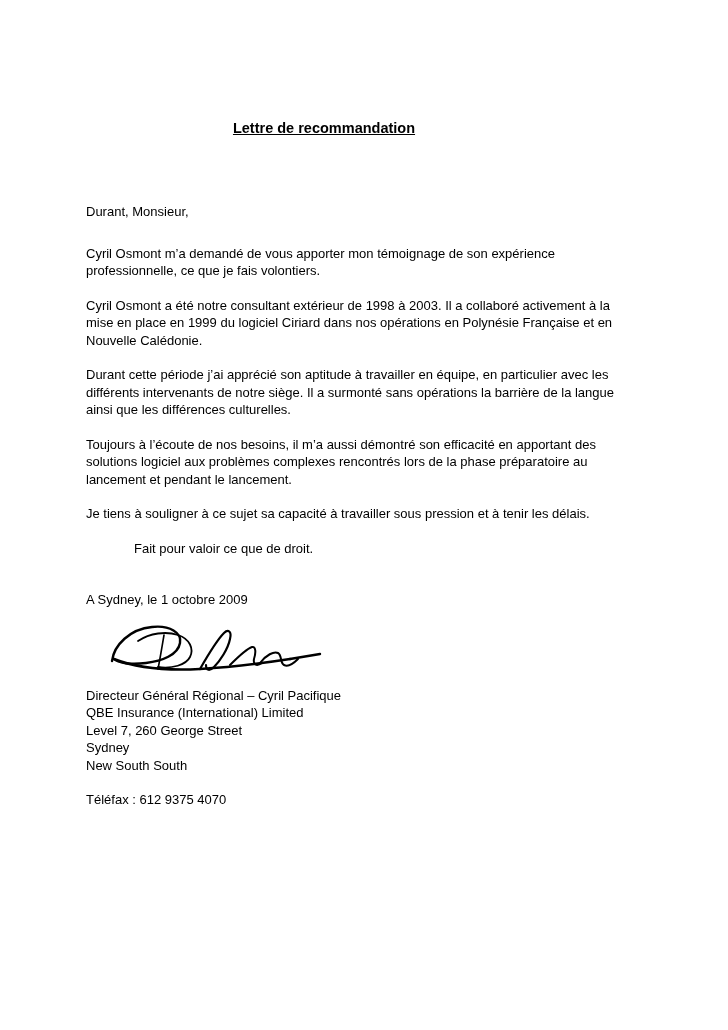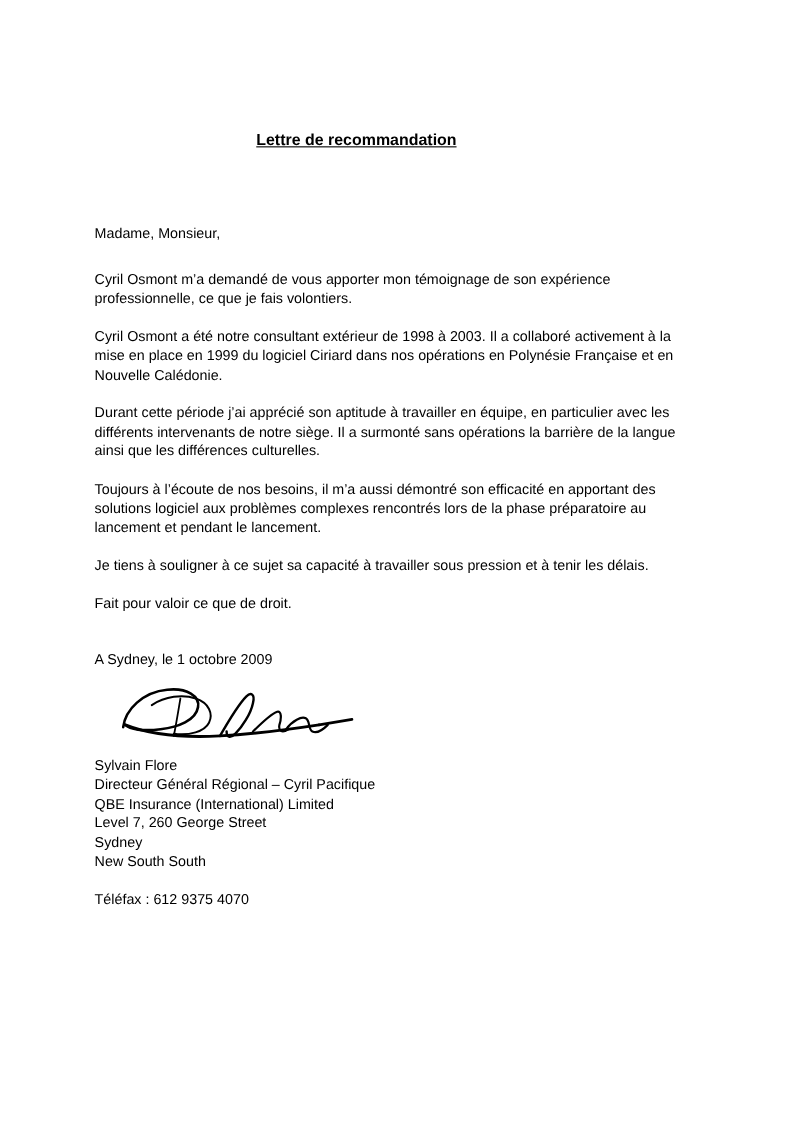--- a/index.html
+++ b/index.html
@@ -44,20 +44,21 @@
     font-size: 13px;
     line-height: 17.5px;
     margin: 0 0 17px 0;
     text-align: left;
   }
   .salutation {
     margin-bottom: 24px;
   }
   .closing {
     margin-bottom: 34px;
+    margin-left: 48px;
   }
   .date-line {
     font-size: 13px;
     line-height: 17.5px;
     margin: 0 0 6px 0;
   }
   .signature-area {
     height: 72px;
     margin: 0 0 0 0;
     position: relative;
@@ -87,21 +88,21 @@
 </style>
 </head>
 <body>
 
 <div class="page">
 
   <h1 class="doc-title">Lettre de recommandation</h1>
 
   <div class="body-block">
 
-    <p class="para salutation">Madame, Monsieur,</p>
+    <p class="para salutation">Durant, Monsieur,</p>
 
     <p class="para">Cyril Osmont m’a demandé de vous apporter mon  témoignage de son expérience professionnelle, ce que je fais volontiers.</p>
     <p class="para">Cyril Osmont a été notre consultant extérieur de 1998 à 2003. Il a collaboré activement à la mise en place en 1999 du logiciel Ciriard  dans nos opérations en Polynésie Française et en Nouvelle Calédonie.</p>
     <p class="para">Durant cette période j’ai apprécié son aptitude à travailler en équipe, en particulier avec les différents intervenants de notre siège.  Il a surmonté sans opérations la barrière de la langue ainsi que les différences culturelles.</p>
     <p class="para">Toujours à l’écoute de nos besoins, il m’a aussi démontré son efficacité en apportant des solutions logiciel aux problèmes complexes rencontrés lors de la phase préparatoire au lancement et pendant le lancement.</p>
     <p class="para">Je tiens à souligner à ce sujet  sa capacité à travailler sous pression et à tenir les délais.</p>
     <p class="para closing">Fait pour valoir ce que de droit.</p>
 
     <p class="date-line">A Sydney, le 1 octobre 2009</p>
 
@@ -112,21 +113,20 @@
         <path d="M10 38 C30 46, 58 50, 96 48 C130 46, 160 42, 186 38" stroke="#000" stroke-width="2.6" stroke-linecap="round" fill="none"></path>
         <path d="M96 48 C104 34, 112 20, 120 12 C124 8, 128 10, 126 18 C124 28, 116 40, 110 46 C106 50, 102 50, 102 44" stroke="#000" stroke-width="2.2" stroke-linecap="round" fill="none"></path>
         <path d="M126 44 C134 36, 142 28, 148 26 C152 25, 152 32, 150 38 C149 43, 152 46, 158 42" stroke="#000" stroke-width="2" stroke-linecap="round" fill="none"></path>
         <path d="M156 42 C162 34, 170 30, 174 32 C178 34, 176 42, 180 44 C184 46, 190 42, 194 38" stroke="#000" stroke-width="2" stroke-linecap="round" fill="none"></path>
         <path d="M186 38 C198 36, 210 34, 216 33" stroke="#000" stroke-width="2.4" stroke-linecap="round" fill="none"></path>
         <path d="M60 14 C58 26, 56 38, 54 48" stroke="#000" stroke-width="1.6" stroke-linecap="round" fill="none"></path>
       </svg>
     </div>
 
     <div class="signer-block">
-      <span class="line">Sylvain Flore</span>
       <span class="line">Directeur Général Régional – Cyril Pacifique</span>
       <span class="line">QBE Insurance (International) Limited</span>
       <span class="line">Level 7, 260 George Street</span>
       <span class="line">Sydney</span>
       <span class="line">New South South</span>
     </div>
 
     <div class="contact-block">
       <span class="line">Téléfax : 612 9375 4070</span>
     </div>

